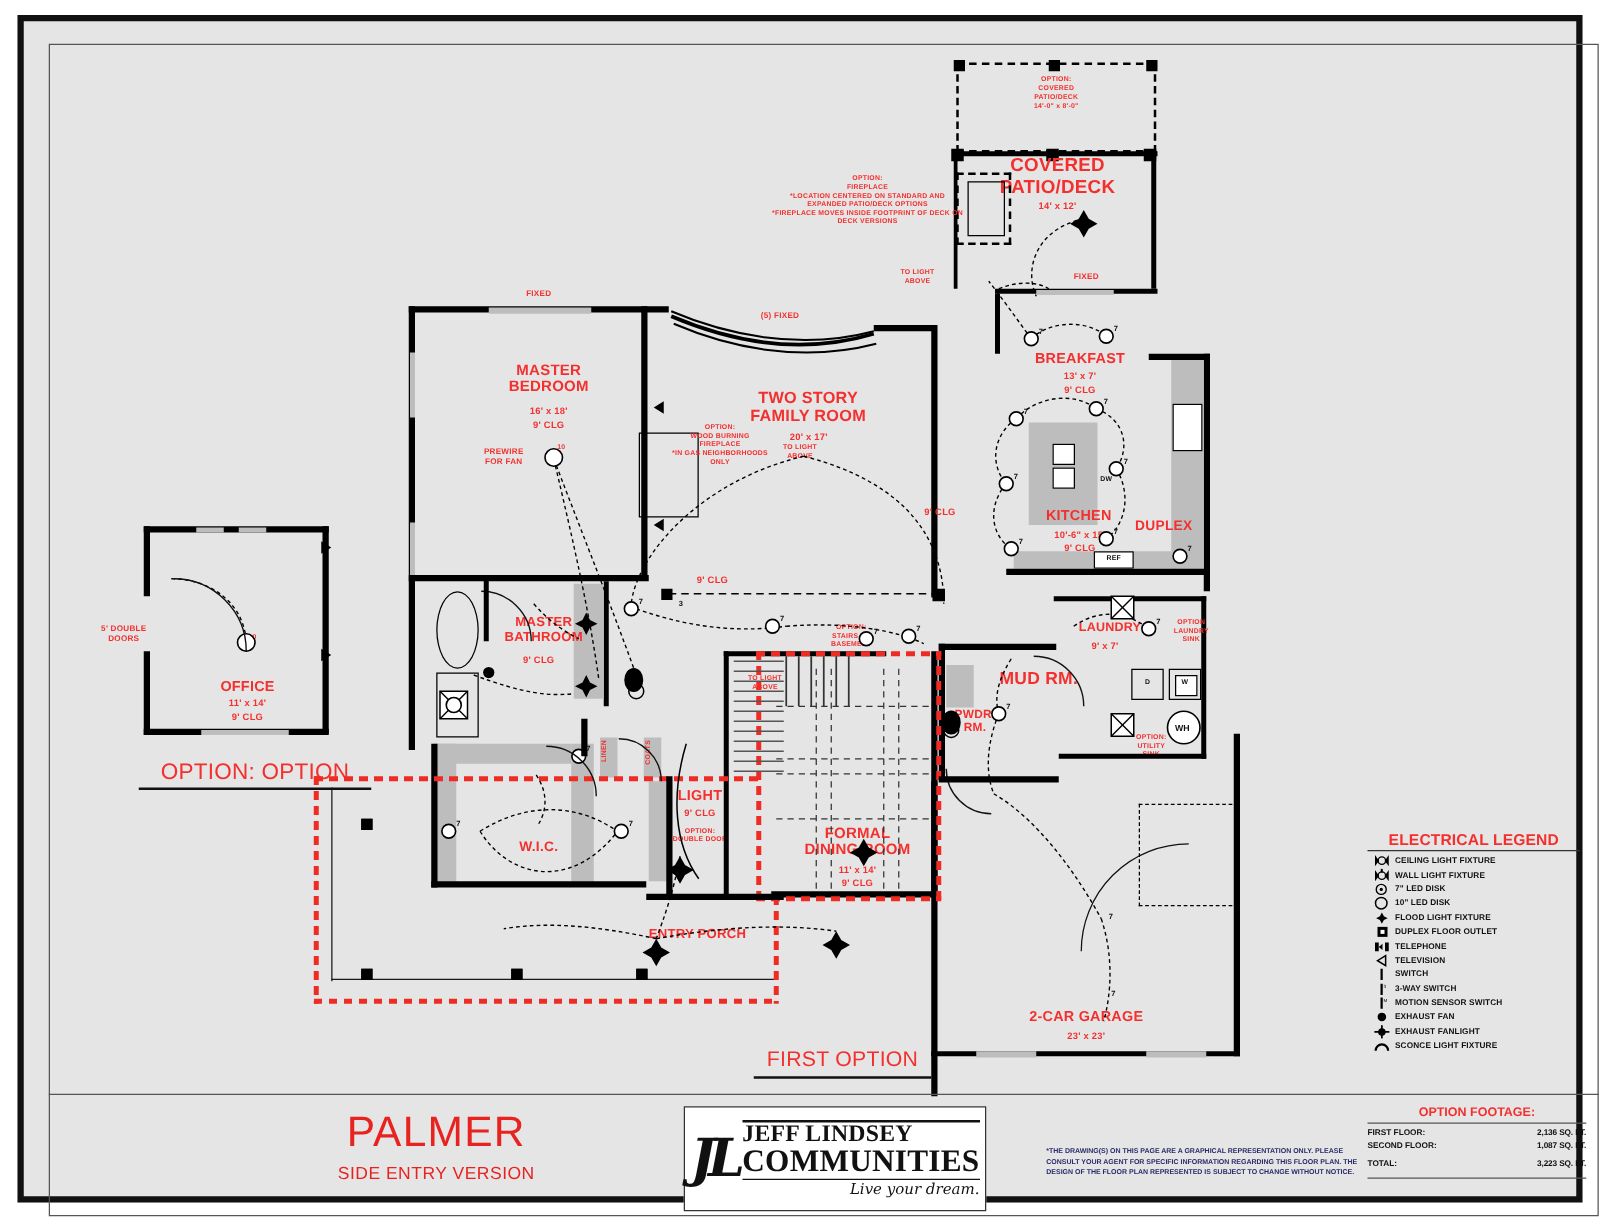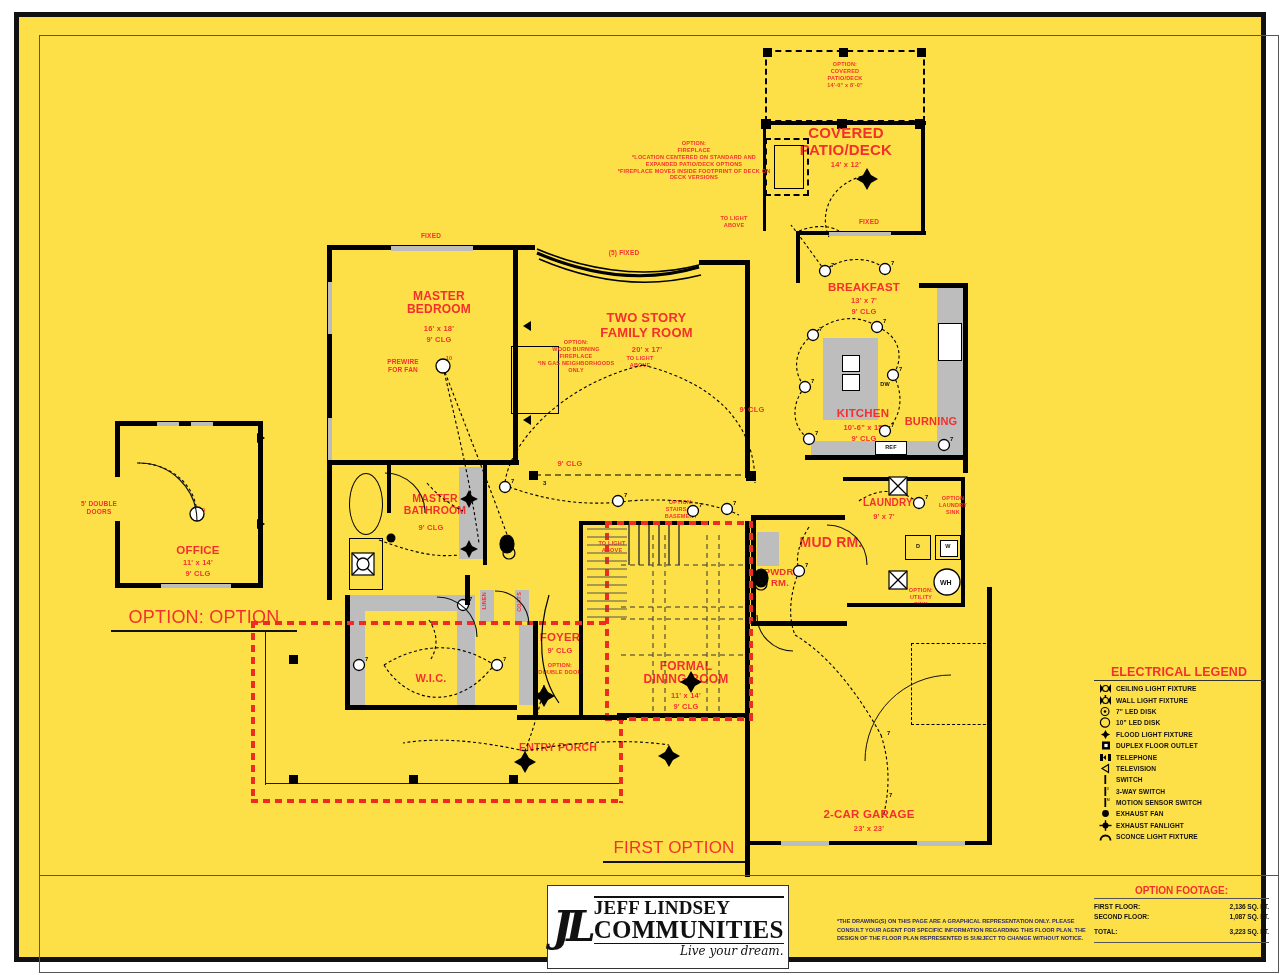--- a/index.html
+++ b/index.html
@@ -1,20 +1,20 @@
 <!DOCTYPE html>
 <html><head>
 <meta charset="utf-8">
 <style>
   html,body{margin:0;padding:0;background:#ffffff;}
   body{font-family:"Liberation Sans",sans-serif;}
   #page{position:relative;width:1280px;height:975px;background:#fff;overflow:hidden;}
 
   
-  #frame{position:absolute;left:14px;top:12px;width:1252px;height:950px;border:5px solid #111;box-sizing:border-box;background:#fde047;}
+  #frame{position:absolute;left:14px;top:12px;width:1252px;height:950px;border:5px solid #111;box-sizing:border-box;background:#e5e5e5;}
   #frame-inner{position:absolute;left:20px;top:18px;width:1240px;height:938px;border:1px solid #555;box-sizing:border-box;pointer-events:none;}
 
   
   #canvas{position:absolute;left:20px;top:18px;width:1240px;height:840px;}
 
   
   .rt{position:absolute;color:#f4302e;font-family:"Liberation Sans",sans-serif;font-weight:bold;text-align:center;line-height:1.12;white-space:pre;letter-spacing:.2px;}
   .rname{font-size:11px;}
   .rbig{font-size:15px;}
   .rhuge{font-size:19px;}
@@ -168,21 +168,21 @@
       <div class="rt rname" style="left:785px;top:372px;width:78px;font-size:11.5px;">KITCHEN</div>
       <div class="rt rdim" style="left:790px;top:389px;width:70px;">10'-6" x 15'</div>
       <div class="rt rdim" style="left:794px;top:400px;width:62px;">9' CLG</div>
 
       <div class="gray" style="left:772px;top:406px;width:128px;height:14px;"></div>
       <div class="w" style="left:766px;top:420px;width:160px;height:5px;"></div>
       <div class="white" style="left:836px;top:406px;width:32px;height:14px;"></div>
       <div class="outline" style="left:836px;top:406px;width:32px;height:14px;"></div>
       <div class="rt rtiny" style="left:838px;top:409px;width:28px;color:#111;">REF</div>
 
-      <div class="rt rname" style="left:860px;top:380px;width:64px;font-size:11px;">BURNING</div>
+      <div class="rt rname" style="left:860px;top:380px;width:64px;font-size:11px;">DUPLEX</div>
 
       <div class="w" style="left:804px;top:442px;width:122px;height:4px;"></div>
       <div class="w" style="left:922px;top:442px;width:4px;height:130px;"></div>
       <div class="rt rname" style="left:812px;top:462px;width:74px;font-size:10px;">LAUNDRY</div>
       <div class="rt rdim" style="left:820px;top:478px;width:50px;">9' x 7'</div>
       <div class="rt rtiny" style="left:890px;top:460px;width:48px;">OPTION
 LAUNDRY
 SINK</div>
 
       <div class="outline" style="left:866px;top:500px;width:26px;height:25px;"></div>
@@ -219,21 +219,21 @@
       <div class="w" style="left:306px;top:670px;width:172px;height:5px;"></div>
       <div class="w" style="left:306px;top:560px;width:5px;height:115px;"></div>
       <div class="rt rname" style="left:362px;top:637px;width:60px;font-size:11px;">W.I.C.</div>
 
       <div class="gray" style="left:441px;top:555px;width:14px;height:32px;"></div>
       <div class="rt rtiny rvert" style="left:442px;top:557px;">LINEN</div>
       <div class="gray" style="left:476px;top:555px;width:14px;height:32px;"></div>
       <div class="rt rtiny rvert" style="left:477px;top:557px;">COATS</div>
 
       <div class="gray" style="left:480px;top:590px;width:14px;height:80px;"></div>
-      <div class="rt rname" style="left:488px;top:596px;width:66px;font-size:11.5px;">FOYER</div>
+      <div class="rt rname" style="left:488px;top:596px;width:66px;font-size:11.5px;">LIGHT</div>
       <div class="rt rdim" style="left:494px;top:612px;width:54px;">9' CLG</div>
       <div class="rt rtiny" style="left:492px;top:627px;width:58px;">OPTION:
 DOUBLE DOOR</div>
 
       <div class="w" style="left:540px;top:486px;width:4px;height:196px;"></div>
       <div class="w" style="left:540px;top:486px;width:130px;height:4px;"></div>
       <div class="rt rtiny" style="left:548px;top:505px;width:50px;">TO LIGHT
 ABOVE</div>
       <div class="rt rtiny" style="left:608px;top:464px;width:68px;text-decoration:none;">OPTION:
 STAIRS TO
@@ -676,20 +676,24 @@
       </div>
       <div class="srow" style="margin-top:5px;">
         <span class="sl">TOTAL:</span>
         <span class="sv">3,223 SQ. FT.</span>
       </div>
       <div class="sline" style="margin-top:5px;"></div>
     </div>
 
     <div id="footer"></div>
 
+    <div id="plan-name">
+      <div class="pn">PALMER</div>
+      <div class="pv">SIDE ENTRY VERSION</div>
+    </div>
 
     <div id="logo">
       <div class="lg-wrap">
         <span class="script">JL</span>
         <span class="stack">
           <span class="l1">JEFF LINDSEY</span>
           <span class="l2">COMMUNITIES</span>
           <span class="l3">Live your dream.</span>
         </span>
       </div>

